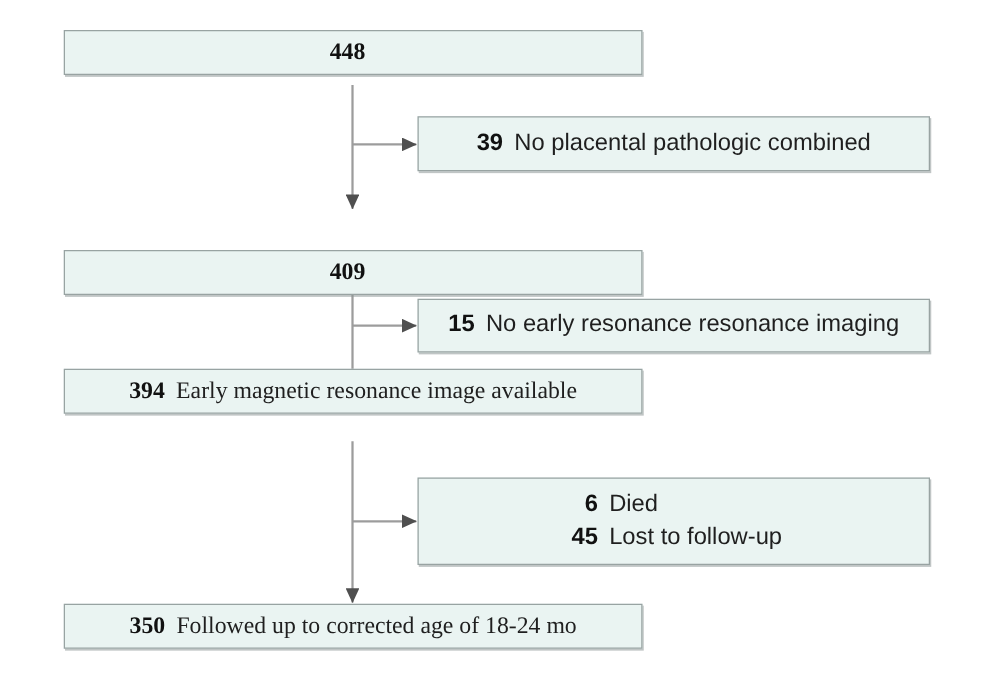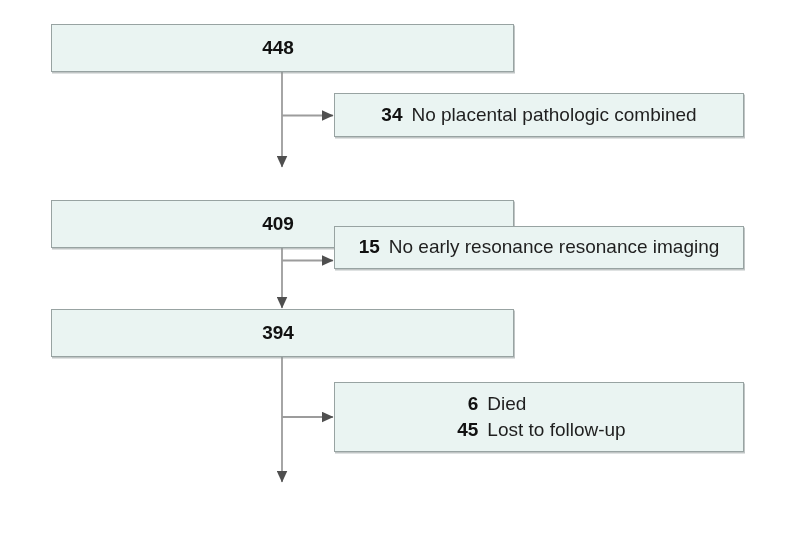--- a/index.html
+++ b/index.html
@@ -51,27 +51,27 @@
   }
   .num {
     font-weight: 700;
     margin-right: 9px;
     color: #111;
   }
   .box.multi .num {
     min-width: 26px;
     text-align: right;
   }
-  .b-main { left: 51px;  width: 463px; height: 48px; }
+  .b-main { left: 51px;  width: 463px; height: 36px; font-family: Liberation Serif, serif; }
   .b-side { left: 334px; width: 410px; }
   #box-initial          { top: 24px;  }
   #box-no-pathology     { top: 93px;  height: 44px; }
   #box-pathology-avail  { top: 168px; margin-top: 32px; }
-  #box-no-mri           { top: 226px; height: 43px; align-items: center; }
-  #box-mri-avail        { top: 309px; }
+  #box-no-mri           { top: 239px; height: 43px; align-items: center; }
+  #box-mri-avail        { top: 295px; }
   #box-died-lost        { top: 382px; height: 70px; }
   #box-followed-up      { top: 483px; }
 </style>
 </head>
 <body>
 
 <div class="canvas" style="--box-fill: #eaf4f2; --box-border: #98a3a2; --connector: #9c9c9c; --arrowhead: #4f4f4f; --text: #1f1f1f;">
 
   <svg class="connectors" width="798" height="546" viewBox="0 0 798 546" xmlns="http://www.w3.org/2000/svg">
     <defs>
@@ -91,21 +91,21 @@
     <div class="rows">
       <div class="row">
         <span class="num">448</span>
       </div>
     </div>
   </div>
 
   <div class="box b-side" id="box-no-pathology">
     <div class="rows">
       <div class="row">
-        <span class="num">34</span>
+        <span class="num">39</span>
         <span class="label">No placental pathologic combined</span>
       </div>
     </div>
   </div>
 
   <div class="box b-main" id="box-pathology-avail">
     <div class="rows">
       <div class="row">
         <span class="num">409</span>
       </div>
@@ -118,31 +118,40 @@
         <span class="num">15</span>
         <span class="label">No early resonance resonance imaging</span>
       </div>
     </div>
   </div>
 
   <div class="box b-main" id="box-mri-avail">
     <div class="rows">
       <div class="row">
         <span class="num">394</span>
+        <span class="label">Early magnetic resonance image available</span>
       </div>
     </div>
   </div>
 
   <div class="box b-side multi" id="box-died-lost">
     <div class="rows">
       <div class="row">
         <span class="num">6</span>
         <span class="label">Died</span>
       </div>
       <div class="row">
         <span class="num">45</span>
         <span class="label">Lost to follow-up</span>
       </div>
     </div>
   </div>
 
+  <div class="box b-main" id="box-followed-up">
+    <div class="rows">
+      <div class="row">
+        <span class="num">350</span>
+        <span class="label">Followed up to corrected age of 18-24 mo</span>
+      </div>
+    </div>
+  </div>
 
 </div>
 
 </body></html>

